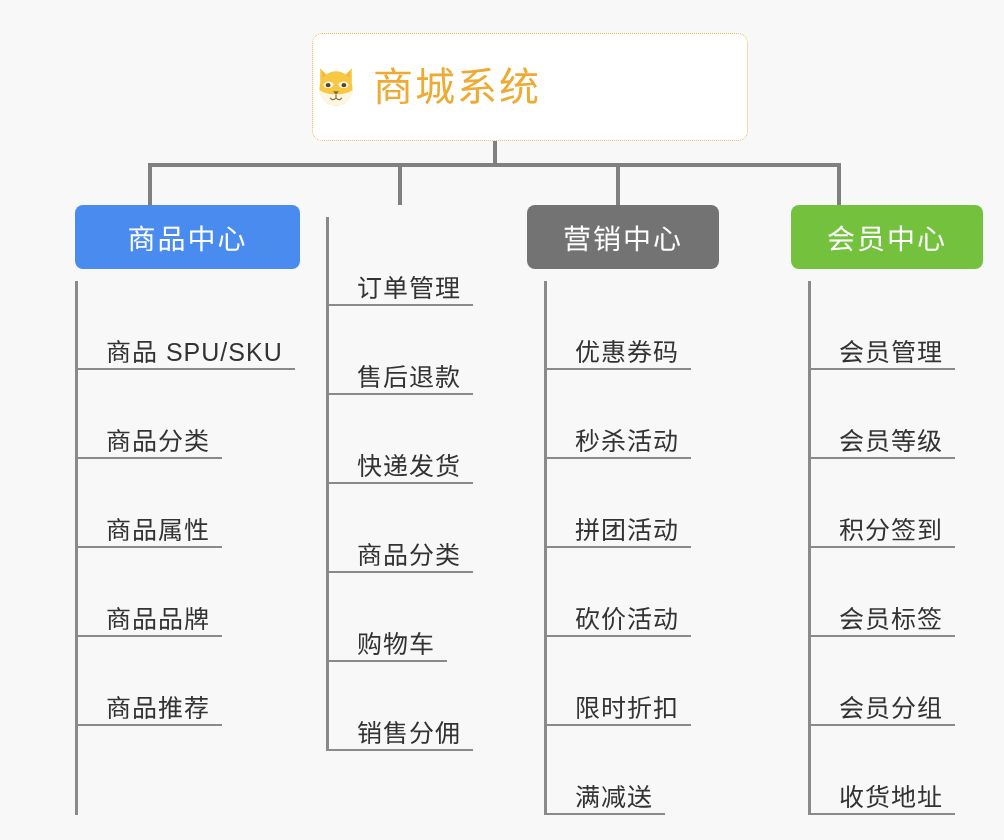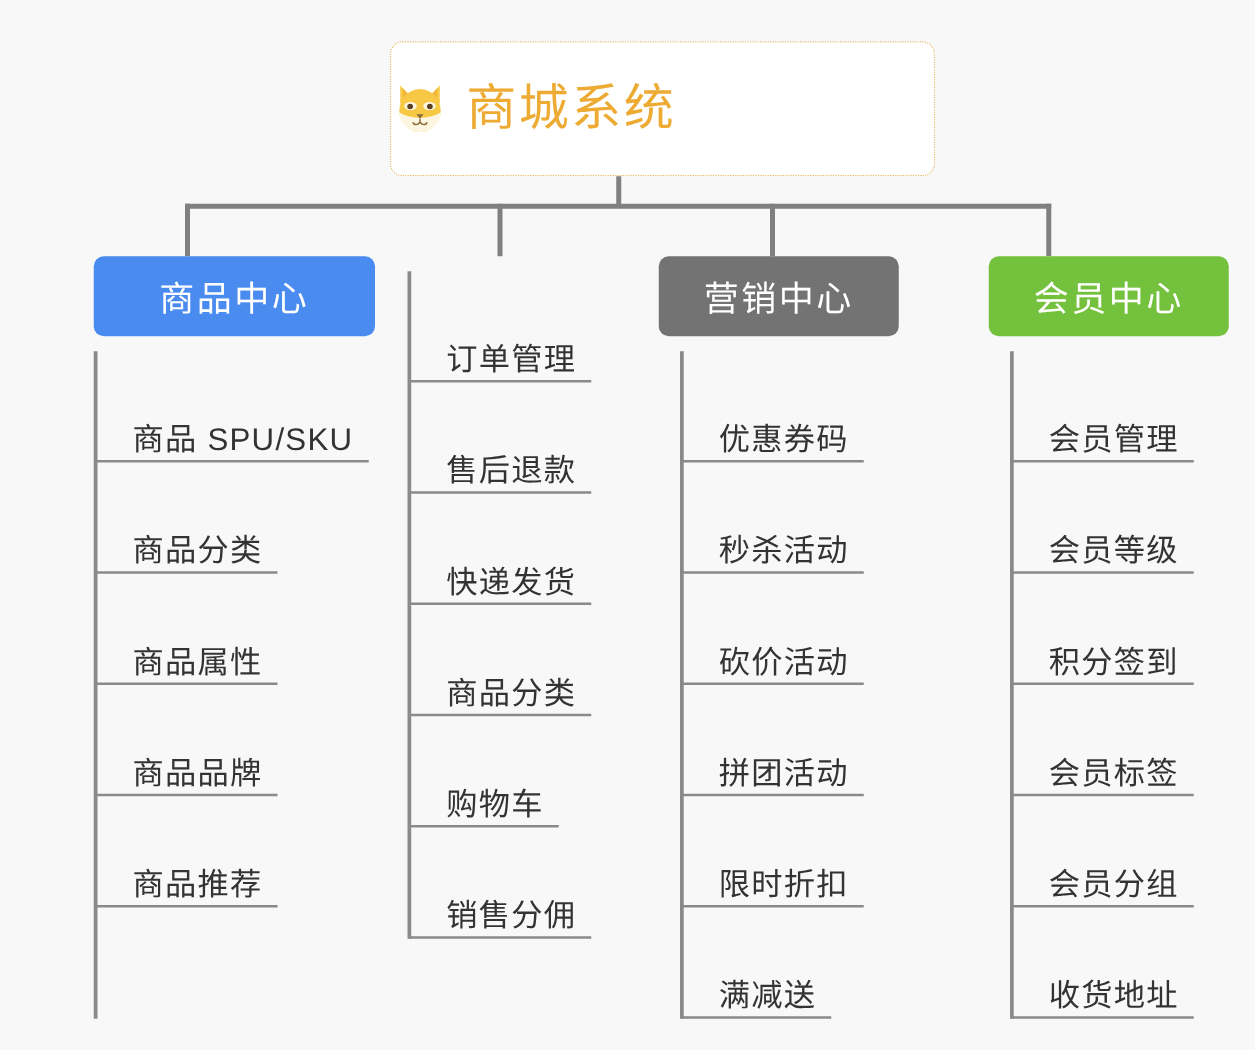--- a/index.html
+++ b/index.html
@@ -241,25 +241,25 @@
       <div class="leaf-spine" style="height: 534px;"></div>
       <div class="leaf-item">
           <span class="leaf-label">优惠券码</span>
           <span style="position: absolute; left: 0px; bottom: 0px; height: 2px; width: 146px; background: rgb(138, 138, 138);"></span>
         </div>
       <div class="leaf-item">
           <span class="leaf-label">秒杀活动</span>
           <span style="position: absolute; left: 0px; bottom: 0px; height: 2px; width: 146px; background: rgb(138, 138, 138);"></span>
         </div>
       <div class="leaf-item">
+          <span class="leaf-label">拼团活动</span>
+          <span style="position: absolute; left: 0px; bottom: 0px; height: 2px; width: 146px; background: rgb(138, 138, 138);"></span>
+        </div>
+      <div class="leaf-item">
           <span class="leaf-label">砍价活动</span>
-          <span style="position: absolute; left: 0px; bottom: 0px; height: 2px; width: 146px; background: rgb(138, 138, 138);"></span>
-        </div>
-      <div class="leaf-item">
-          <span class="leaf-label">拼团活动</span>
           <span style="position: absolute; left: 0px; bottom: 0px; height: 2px; width: 146px; background: rgb(138, 138, 138);"></span>
         </div>
       <div class="leaf-item">
           <span class="leaf-label">限时折扣</span>
           <span style="position: absolute; left: 0px; bottom: 0px; height: 2px; width: 146px; background: rgb(138, 138, 138);"></span>
         </div>
       <div class="leaf-item">
           <span class="leaf-label">满减送</span>
           <span style="position: absolute; left: 0px; bottom: 0px; height: 2px; width: 120px; background: rgb(138, 138, 138);"></span>
         </div>

